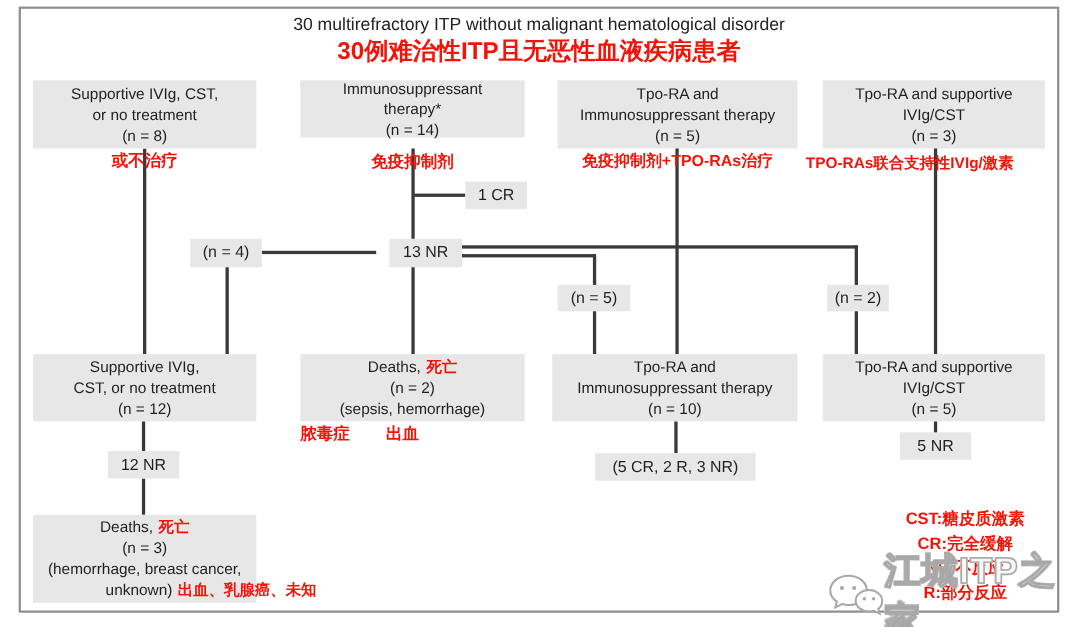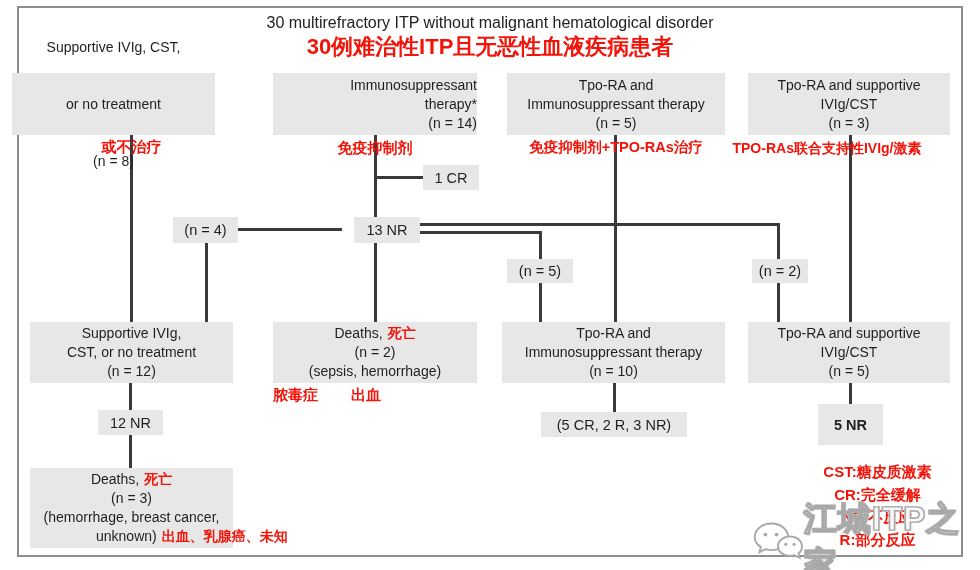--- a/index.html
+++ b/index.html
@@ -53,26 +53,26 @@
   <div class="ln v" style="left:129px;top:383px;height:27px;"></div>
   <div class="ln v" style="left:129px;top:435px;height:33px;"></div>
   <div class="ln v" style="left:613px;top:383px;height:29px;"></div>
   <div class="ln v" style="left:849px;top:383px;height:29px;"></div>
 
   <div class="ln h" style="left:375px;top:176px;width:48px;"></div>
   <div class="ln h" style="left:238px;top:228px;width:104px;"></div>
   <div class="ln h" style="left:408px;top:223px;width:371px;"></div>
   <div class="ln h" style="left:408px;top:231px;width:133px;"></div>
 
-  <div class="box" style="left:12px;top:73px;width:203px;height:62px;gap:38px;">
+  <div class="box" style="left:30px;top:73px;width:203px;height:62px;">
     <div>Supportive IVIg, CST,</div>
     <div>or no treatment</div>
     <div>(n = 8)</div>
   </div>
-  <div class="box" style="left:273px;top:73px;width:204px;height:62px;align-items:flex-end;">
+  <div class="box" style="left:273px;top:73px;width:204px;height:52px;">
     <div>Immunosuppressant</div>
     <div>therapy*</div>
     <div>(n = 14)</div>
   </div>
   <div class="box" style="left:507px;top:73px;width:218px;height:62px;">
     <div>Tpo-RA and</div>
     <div>Immunosuppressant therapy</div>
     <div>(n = 5)</div>
   </div>
   <div class="box" style="left:748px;top:73px;width:202px;height:62px;">
@@ -94,21 +94,21 @@
     <div>TPO-RAs联合支持性IVIg/激素</div>
   </div>
 
   <div class="lbl" style="left:423px;top:165px;width:56px;height:25px;">1 CR</div>
   <div class="lbl" style="left:342px;top:217px;width:66px;height:26px;margin-left:12px;">13 NR</div>
   <div class="lbl" style="left:173px;top:217px;width:65px;height:26px;">(n = 4)</div>
   <div class="lbl" style="left:507px;top:259px;width:66px;height:24px;">(n = 5)</div>
   <div class="lbl" style="left:752px;top:259px;width:56px;height:24px;">(n = 2)</div>
   <div class="lbl" style="left:98px;top:410px;width:65px;height:25px;">12 NR</div>
   <div class="lbl" style="left:541px;top:412px;width:146px;height:25px;">(5 CR, 2 R, 3 NR)</div>
-  <div class="lbl" style="left:818px;top:404px;width:65px;height:41px;font-weight:bold;">5 NR</div>
+  <div class="lbl" style="left:818px;top:393px;width:65px;height:25px;">5 NR</div>
 
   <div class="box" style="left:30px;top:322px;width:203px;height:61px;">
     <div>Supportive IVIg,</div>
     <div>CST, or no treatment</div>
     <div>(n = 12)</div>
   </div>
   <div class="box" style="left:273px;top:322px;width:204px;height:61px;">
     <div><span>Deaths,</span><span class="red sp">死亡</span></div>
     <div>(n = 2)</div>
     <div>(sepsis, hemorrhage)</div>

